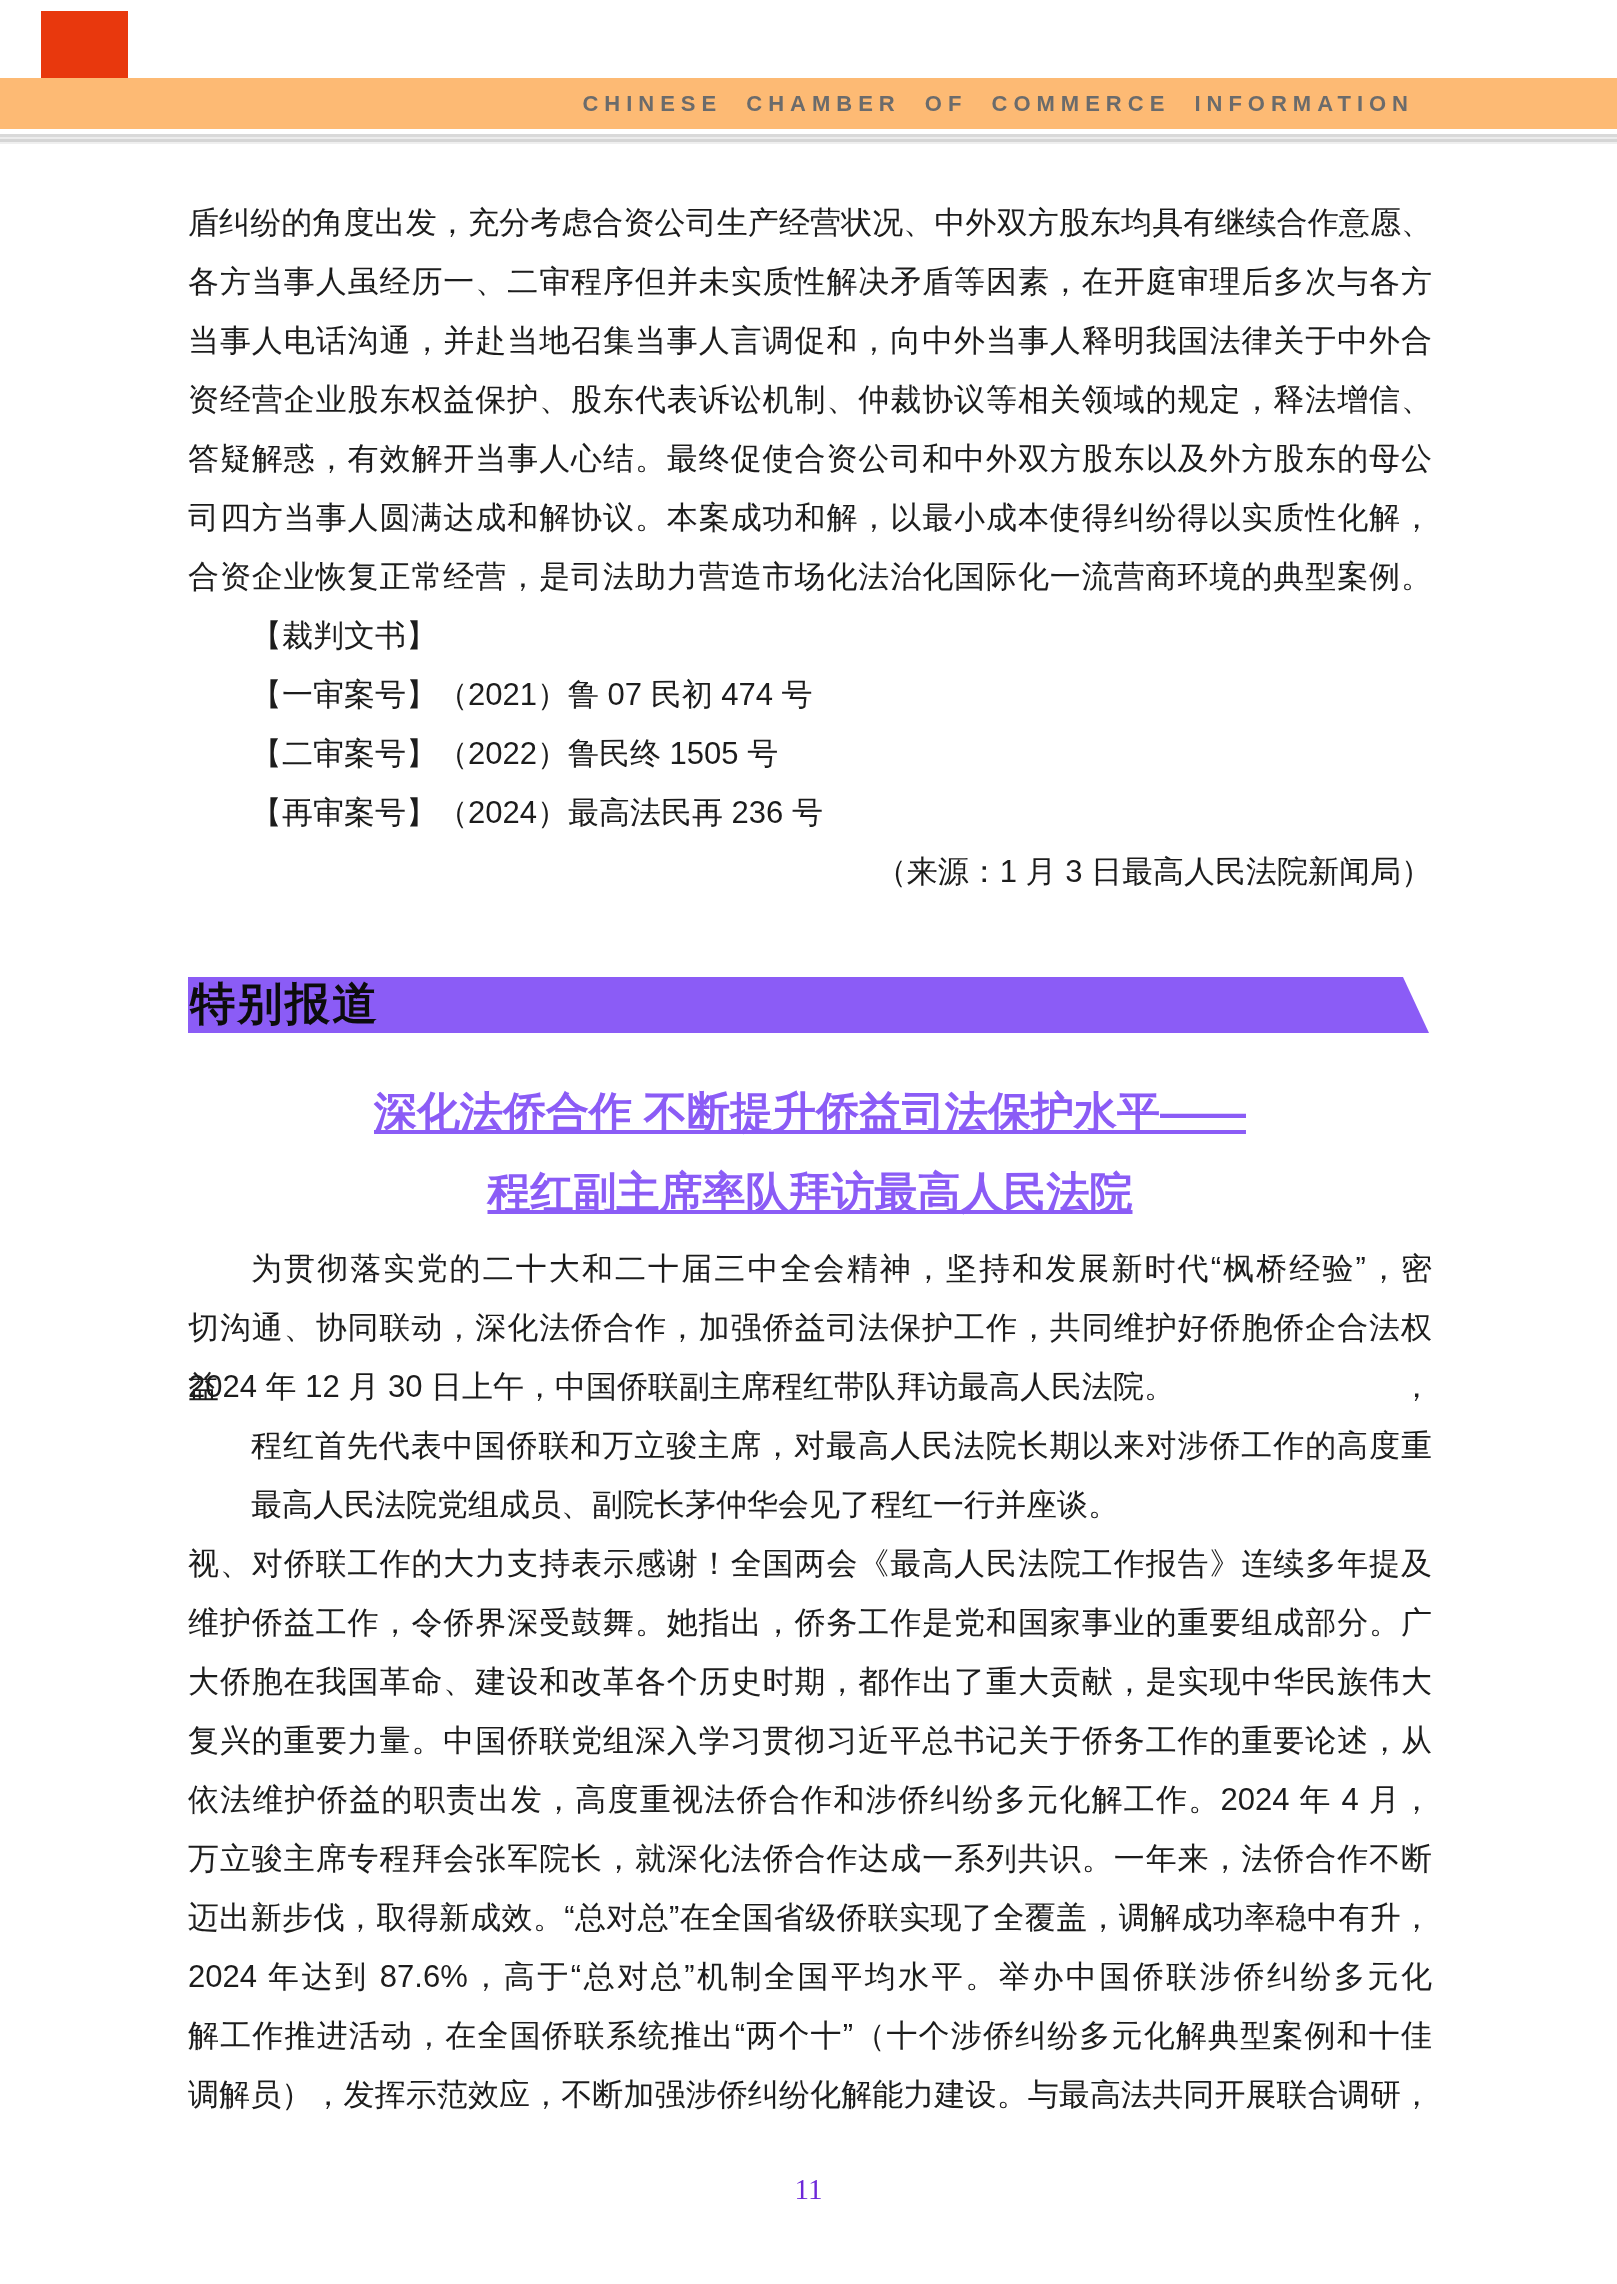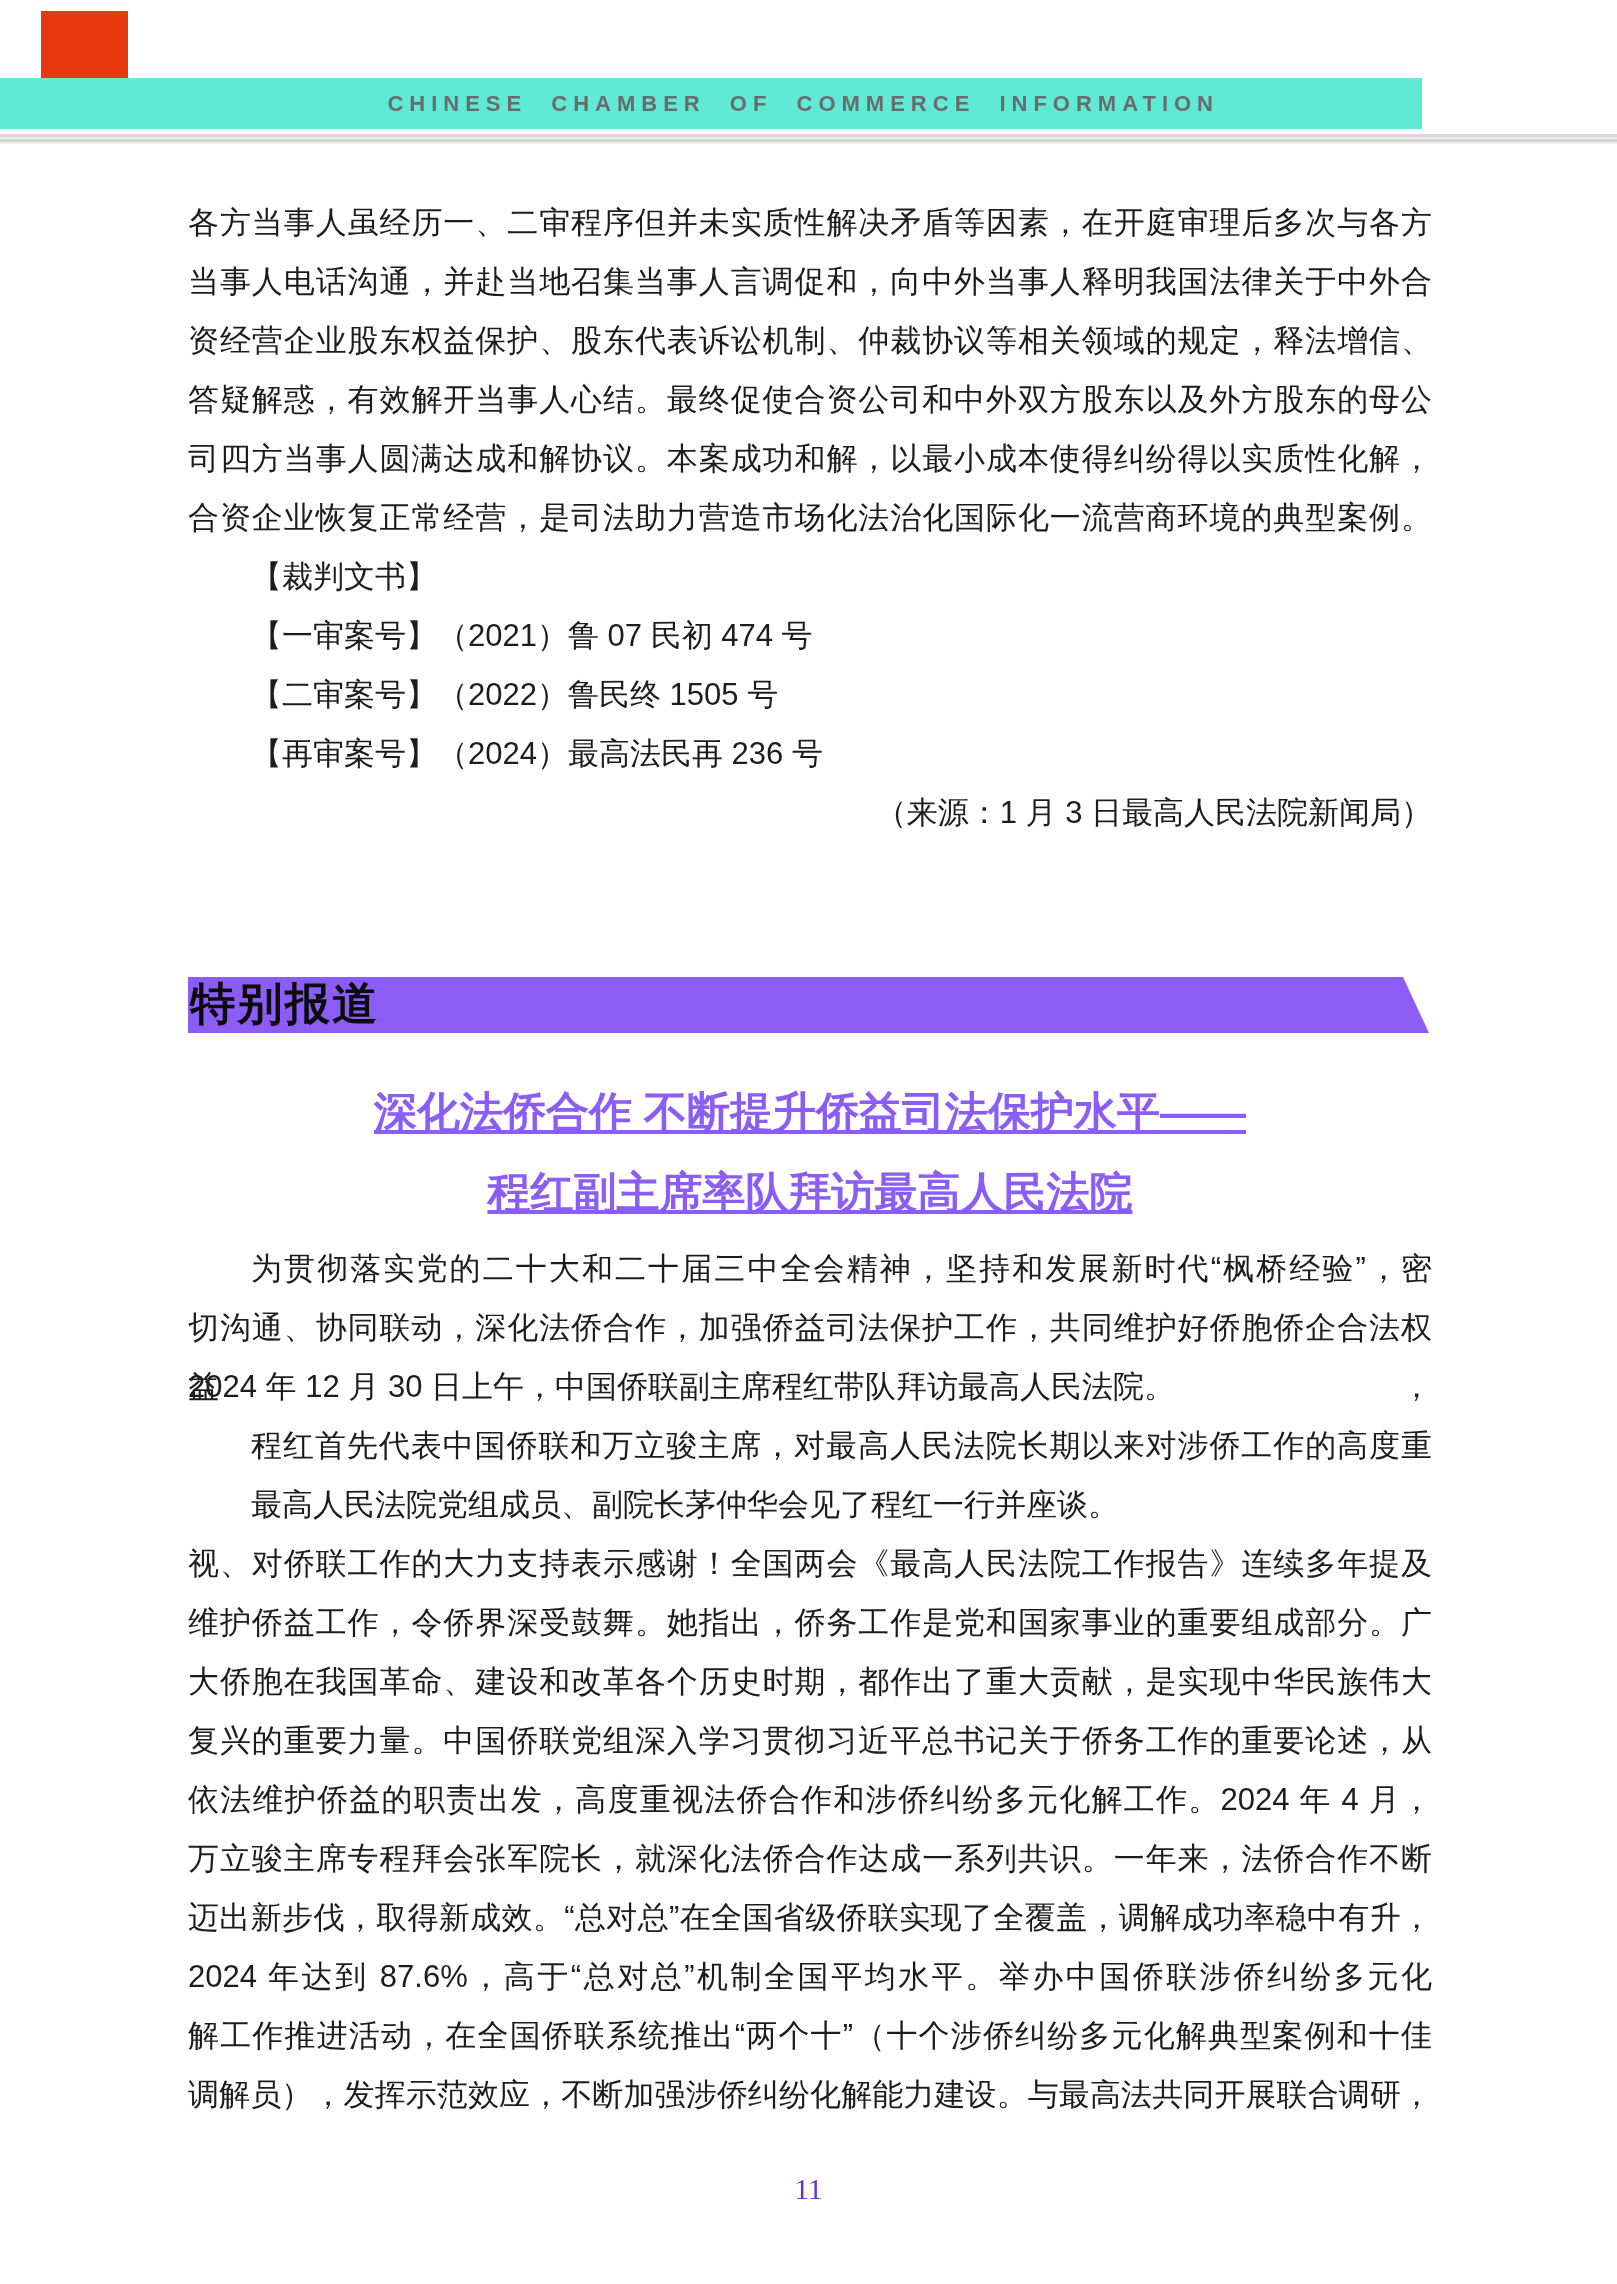--- a/index.html
+++ b/index.html
@@ -6,22 +6,22 @@
   body{
     width:1617px;height:2284px;position:relative;background:#ffffff;
     font-family:"Liberation Sans","DejaVu Sans",sans-serif;
     color:#1c1c1c;overflow:hidden;
   }
   .red-square{
     position:absolute;left:41px;top:11.3px;width:87px;height:87px;
     background:#e8380d;
   }
   .band-top{
-    position:absolute;left:0;top:78px;width:1422px;height:51px;
-    background:#5eead4;
+    position:absolute;left:0;top:78px;width:1617px;height:51px;
+    background:#fdba74;
   }
   .band-title{
     position:absolute;top:0;right:203px;height:51px;line-height:51px;
     font-size:22px;font-weight:bold;color:#6b6b6b;
     letter-spacing:6px;word-spacing:12px;white-space:nowrap;
   }
   .band-stripes{
     position:absolute;left:0;top:134px;width:1617px;height:9.8px;
     background:linear-gradient(180deg,#d9d9d9 0 3px,#ececec 3px 5.3px,#d5d5d5 5.3px 7.5px,#efefef 7.5px 9.8px);
   }
@@ -60,20 +60,21 @@
 <body>
 
 <div class="red-square"></div>
 
 <div class="band-top">
   <div class="band-title">CHINESE CHAMBER OF COMMERCE INFORMATION</div>
 </div>
 <div class="band-stripes"></div>
 
 <div class="col sec1">
+  <div class="ln j">盾纠纷的角度出发，充分考虑合资公司生产经营状况、中外双方股东均具有继续合作意愿、</div>
   <div class="ln j">各方当事人虽经历一、二审程序但并未实质性解决矛盾等因素，在开庭审理后多次与各方</div>
   <div class="ln j">当事人电话沟通，并赴当地召集当事人言调促和，向中外当事人释明我国法律关于中外合</div>
   <div class="ln j">资经营企业股东权益保护、股东代表诉讼机制、仲裁协议等相关领域的规定，释法增信、</div>
   <div class="ln j">答疑解惑，有效解开当事人心结。最终促使合资公司和中外双方股东以及外方股东的母公</div>
   <div class="ln j">司四方当事人圆满达成和解协议。本案成功和解，以最小成本使得纠纷得以实质性化解，</div>
   <div class="ln j">合资企业恢复正常经营，是司法助力营造市场化法治化国际化一流营商环境的典型案例。</div>
   <div class="ln indent">【裁判文书】</div>
   <div class="ln indent">【一审案号】（2021）鲁 07 民初 474 号</div>
   <div class="ln indent">【二审案号】（2022）鲁民终 1505 号</div>
   <div class="ln indent">【再审案号】（2024）最高法民再 236 号</div>

